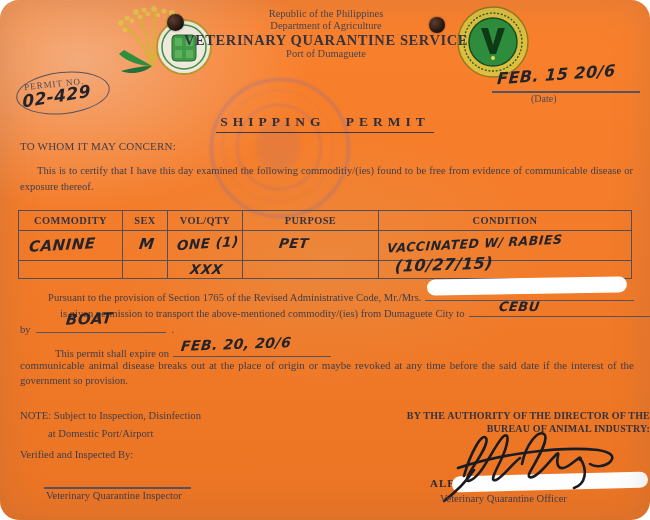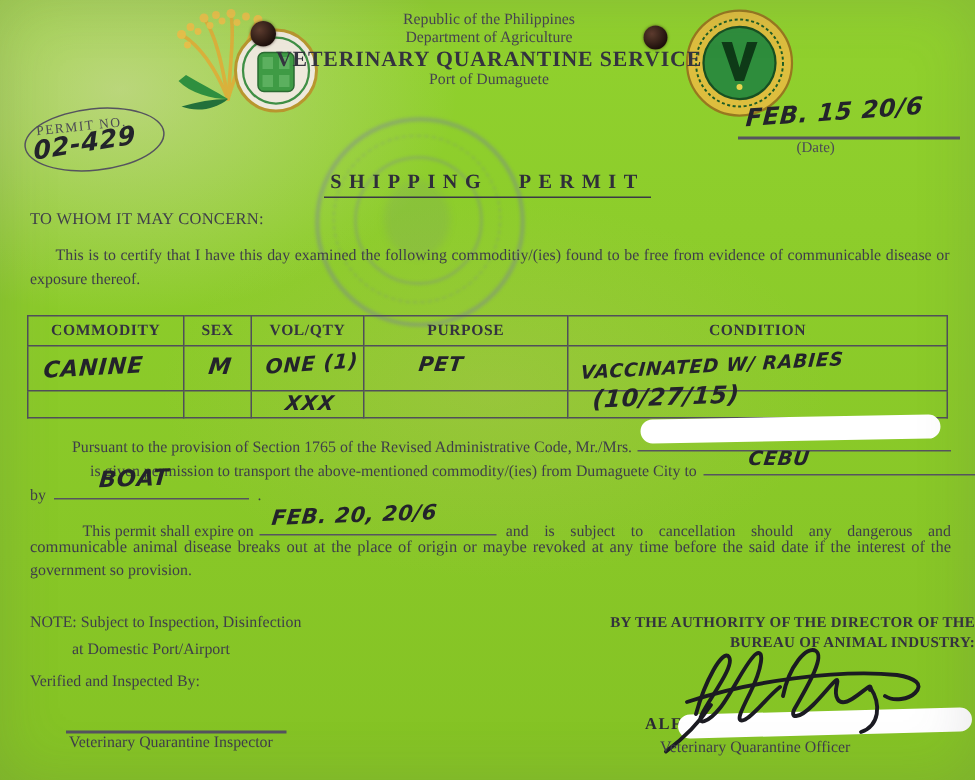--- a/index.html
+++ b/index.html
@@ -1,20 +1,21 @@
 <!DOCTYPE html>
 <html><head>
 <meta charset="utf-8">
 <style>
   html,body{margin:0;padding:0;}
   .page{
     position:relative;width:650px;height:520px;overflow:hidden;
-    background:#84cc16;
+    background:#f97316;
     font-family:"Liberation Serif", serif;
     color:#3f3e4a;
+    border-radius:19px;
   }
   .shade1{position:absolute;inset:0;background:
     radial-gradient(320px 180px at 330px 260px, rgba(206,182,132,0.20), rgba(206,182,132,0) 70%),
     radial-gradient(300px 200px at 80px 60px, rgba(238,222,218,0.45), rgba(238,222,218,0) 75%),
     linear-gradient(180deg, rgba(255,255,255,0.10), rgba(140,132,142,0.12) 96%);
     pointer-events:none;}
   .vignette{position:absolute;inset:0;box-shadow:inset 0 0 40px rgba(90,82,95,0.18);pointer-events:none;}
 
   .abs{position:absolute;}
   .serif{font-family:"Liberation Serif", serif;}
@@ -247,21 +248,20 @@
     </span>
     <span style="margin-left:6px;">.</span>
   </div>
 
   <div class="fline" style="top:343px;">
     <span class="ind35"></span>
     <span>This permit shall expire on</span>
     <span class="slot" style="width:158px;margin-left:4px;">
       <span class="hw" style="left:8px;top:-6px;font-size:14px;transform:rotate(-2deg) skewX(-8deg);">FEB. 20, 20/6</span>
     </span>
-    <span class="justify-rest">and is subject to cancellation should any dangerous and</span>
   </div>
   <div class="jline" style="top:359px;">communicable animal disease breaks out at the place of origin or maybe revoked at any time before the said date if the interest of the</div>
   <div class="abs" style="left:20px;top:375px;font-size:10.6px;">government  so provision.</div>
 
   <div class="abs note1">NOTE: Subject to Inspection, Disinfection</div>
   <div class="abs note2">at Domestic Port/Airport</div>
   <div class="abs verified">Verified and Inspected By:</div>
   <div class="abs insp-line"></div>
   <div class="abs insp-title">Veterinary Quarantine Inspector</div>
 

